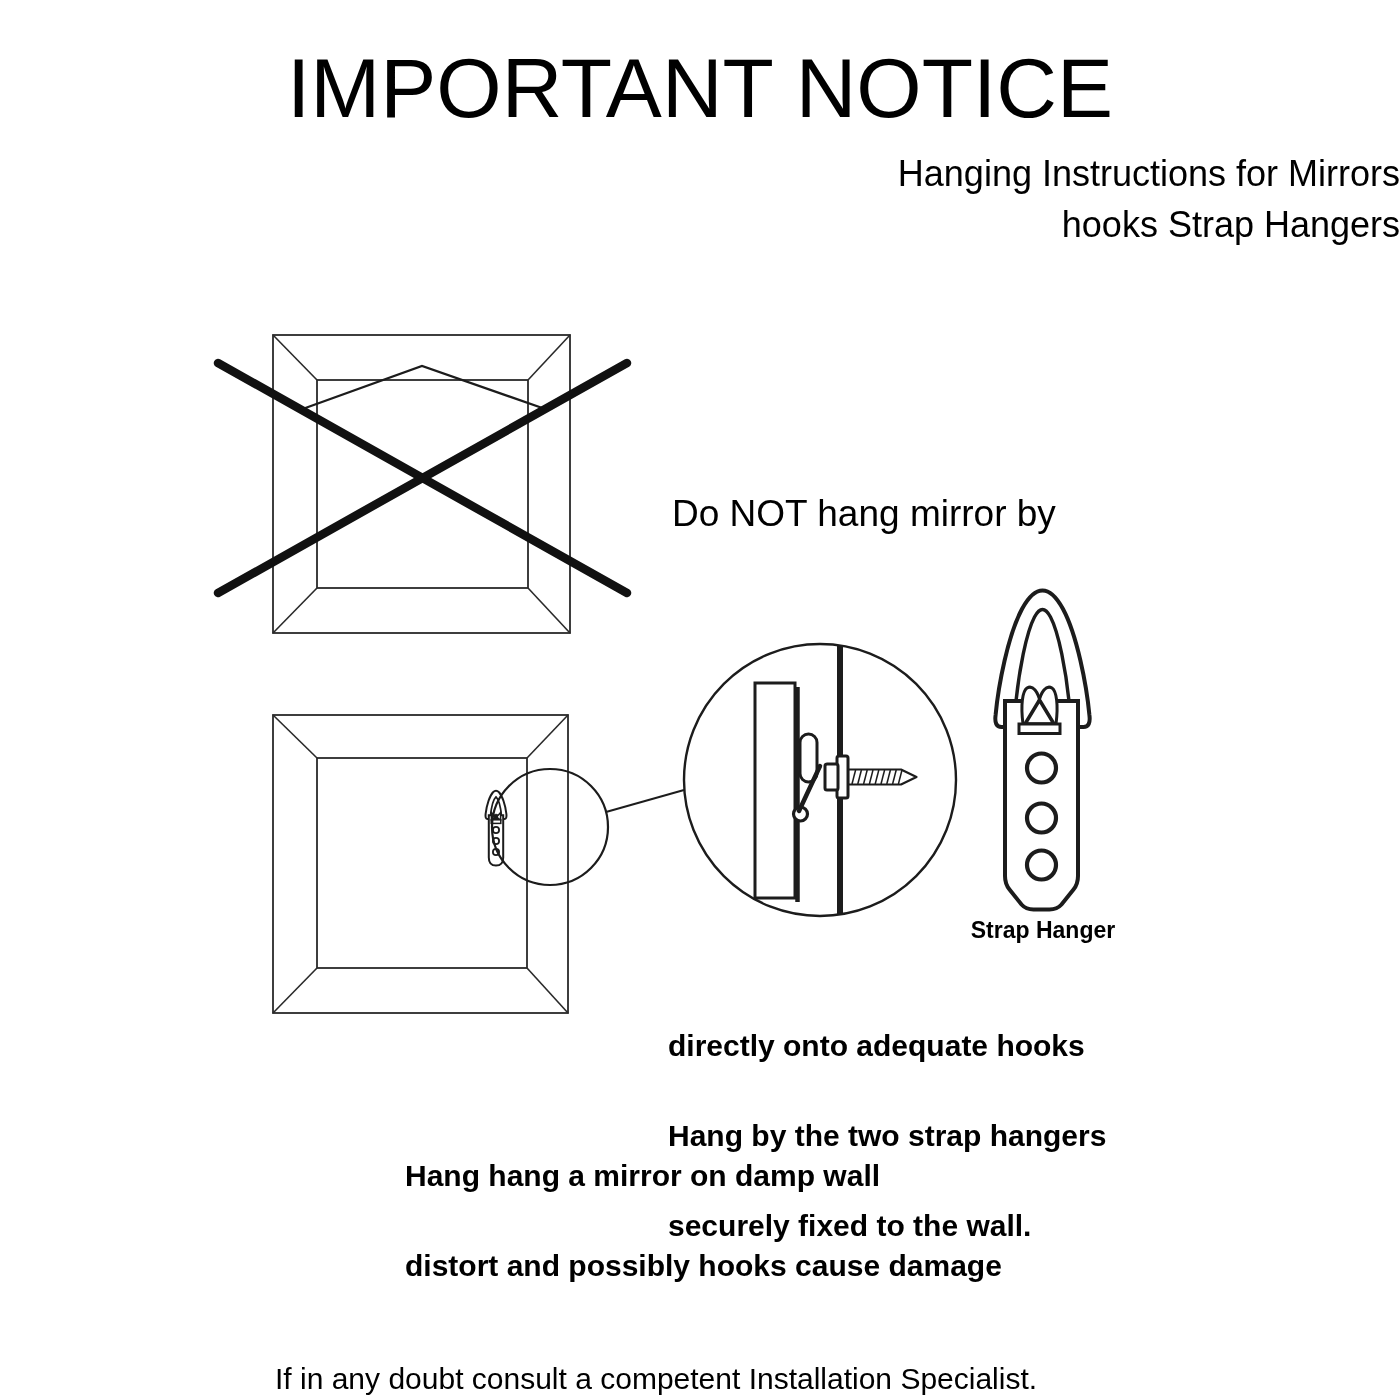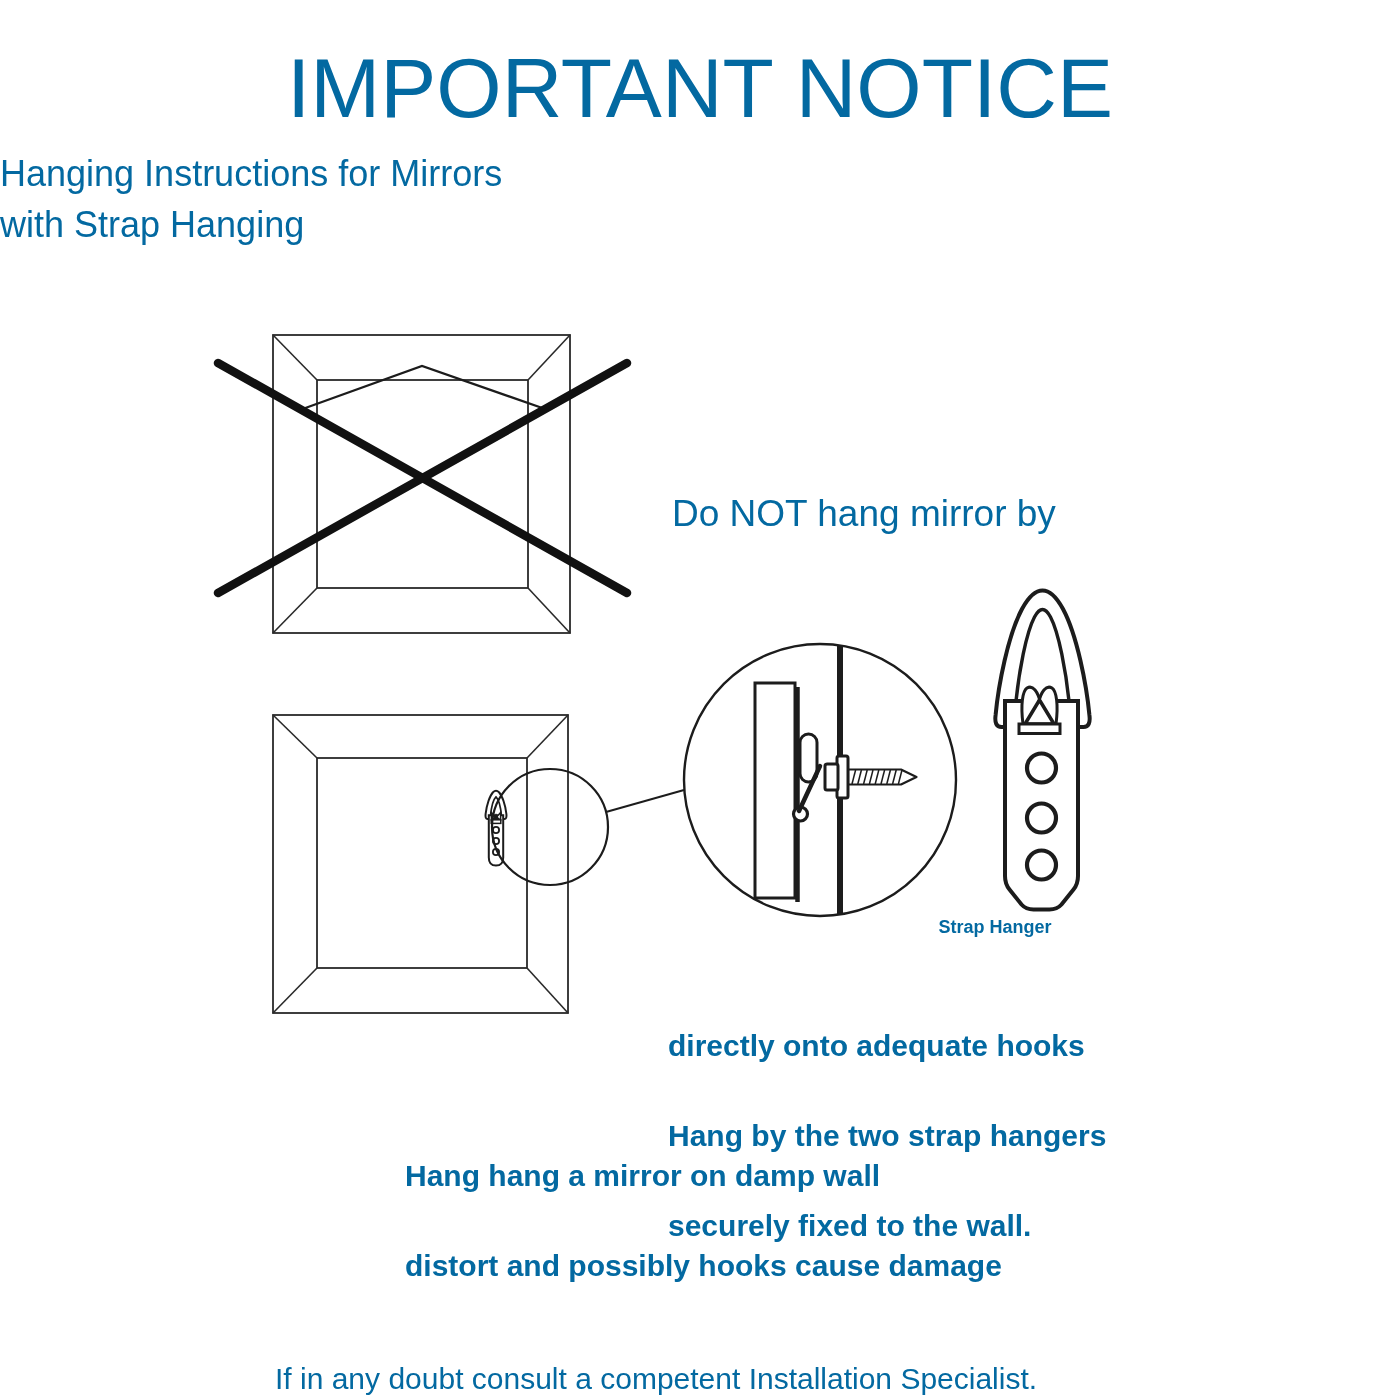--- a/index.html
+++ b/index.html
@@ -1,34 +1,34 @@
 <!DOCTYPE html>
 <html><head>
 <meta charset="utf-8">
 <style>
   html,body{margin:0;padding:0;background:#fff;}
   .page{
     position:relative;width:1400px;height:1400px;background:#ffffff;
-    font-family:"Liberation Sans","DejaVu Sans",sans-serif;color:#0369a1;overflow:hidden;
+    font-family:"Liberation Sans","DejaVu Sans",sans-serif;color:#000000;overflow:hidden;
   }
   .abs{position:absolute;}
   .title{
     left:0;top:46px;width:1400px;text-align:center;
     font-size:84px;line-height:1.0;font-weight:400;letter-spacing:0px;white-space:nowrap;
   }
   .subtitle{
-    left:0;top:148px;width:1400px;text-align:left;
+    left:0;top:148px;width:1400px;text-align:right;
     font-size:36px;line-height:51px;font-weight:400;
   }
   .note{white-space:pre;}
   .do-not-note{left:672px;top:431px;font-size:37px;line-height:33px;font-weight:400;}
   .hang-note{left:668px;top:971px;font-size:30px;line-height:30px;font-weight:700;}
   .damp-note{left:405px;top:1101px;font-size:30px;line-height:30px;font-weight:700;}
   .footer-note{left:275px;top:1363px;font-size:30px;line-height:32px;font-weight:400;white-space:nowrap;}
-  .hanger-label{left:905px;top:917px;width:180px;text-align:center;font-size:18px;font-weight:600;}
+  .hanger-label{left:953px;top:917px;width:180px;text-align:center;font-size:23px;font-weight:600;}
   svg .frame{fill:none;stroke:#2a2a2a;stroke-width:1.8px;}
   svg .thin{fill:none;stroke:#2a2a2a;stroke-width:1.6px;}
 </style>
 </head>
 <body>
 
 <div class="page">
 
   <svg width="0" height="0" style="position:absolute" aria-hidden="true">
     <defs>
@@ -45,21 +45,21 @@
         <circle cx="12" cy="42" r="3.1" fill="#fff" stroke="#1c1c1c" stroke-width="1.8"></circle>
         <circle cx="12" cy="53" r="3.1" fill="#fff" stroke="#1c1c1c" stroke-width="1.8"></circle>
         <circle cx="12" cy="64" r="3.1" fill="#fff" stroke="#1c1c1c" stroke-width="1.8"></circle>
       </g>
     </defs>
   </svg>
 
   <div class="abs title">IMPORTANT NOTICE</div>
   <div class="abs subtitle">
     <div>Hanging Instructions for Mirrors</div>
-    <div>with Strap Hanging</div>
+    <div>hooks Strap Hangers</div>
   </div>
 
   <svg class="abs" style="left:200px;top:330px" width="450" height="310">
     <g>
       <rect class="frame" x="73" y="5" width="297" height="298"></rect>
       <rect class="frame" x="117" y="50" width="211" height="208"></rect>
       <line class="thin" x1="73" y1="5" x2="117" y2="50"></line>
       <line class="thin" x1="370" y1="5" x2="328" y2="50"></line>
       <line class="thin" x1="73" y1="303" x2="117" y2="258"></line>
       <line class="thin" x1="370" y1="303" x2="328" y2="258"></line>

